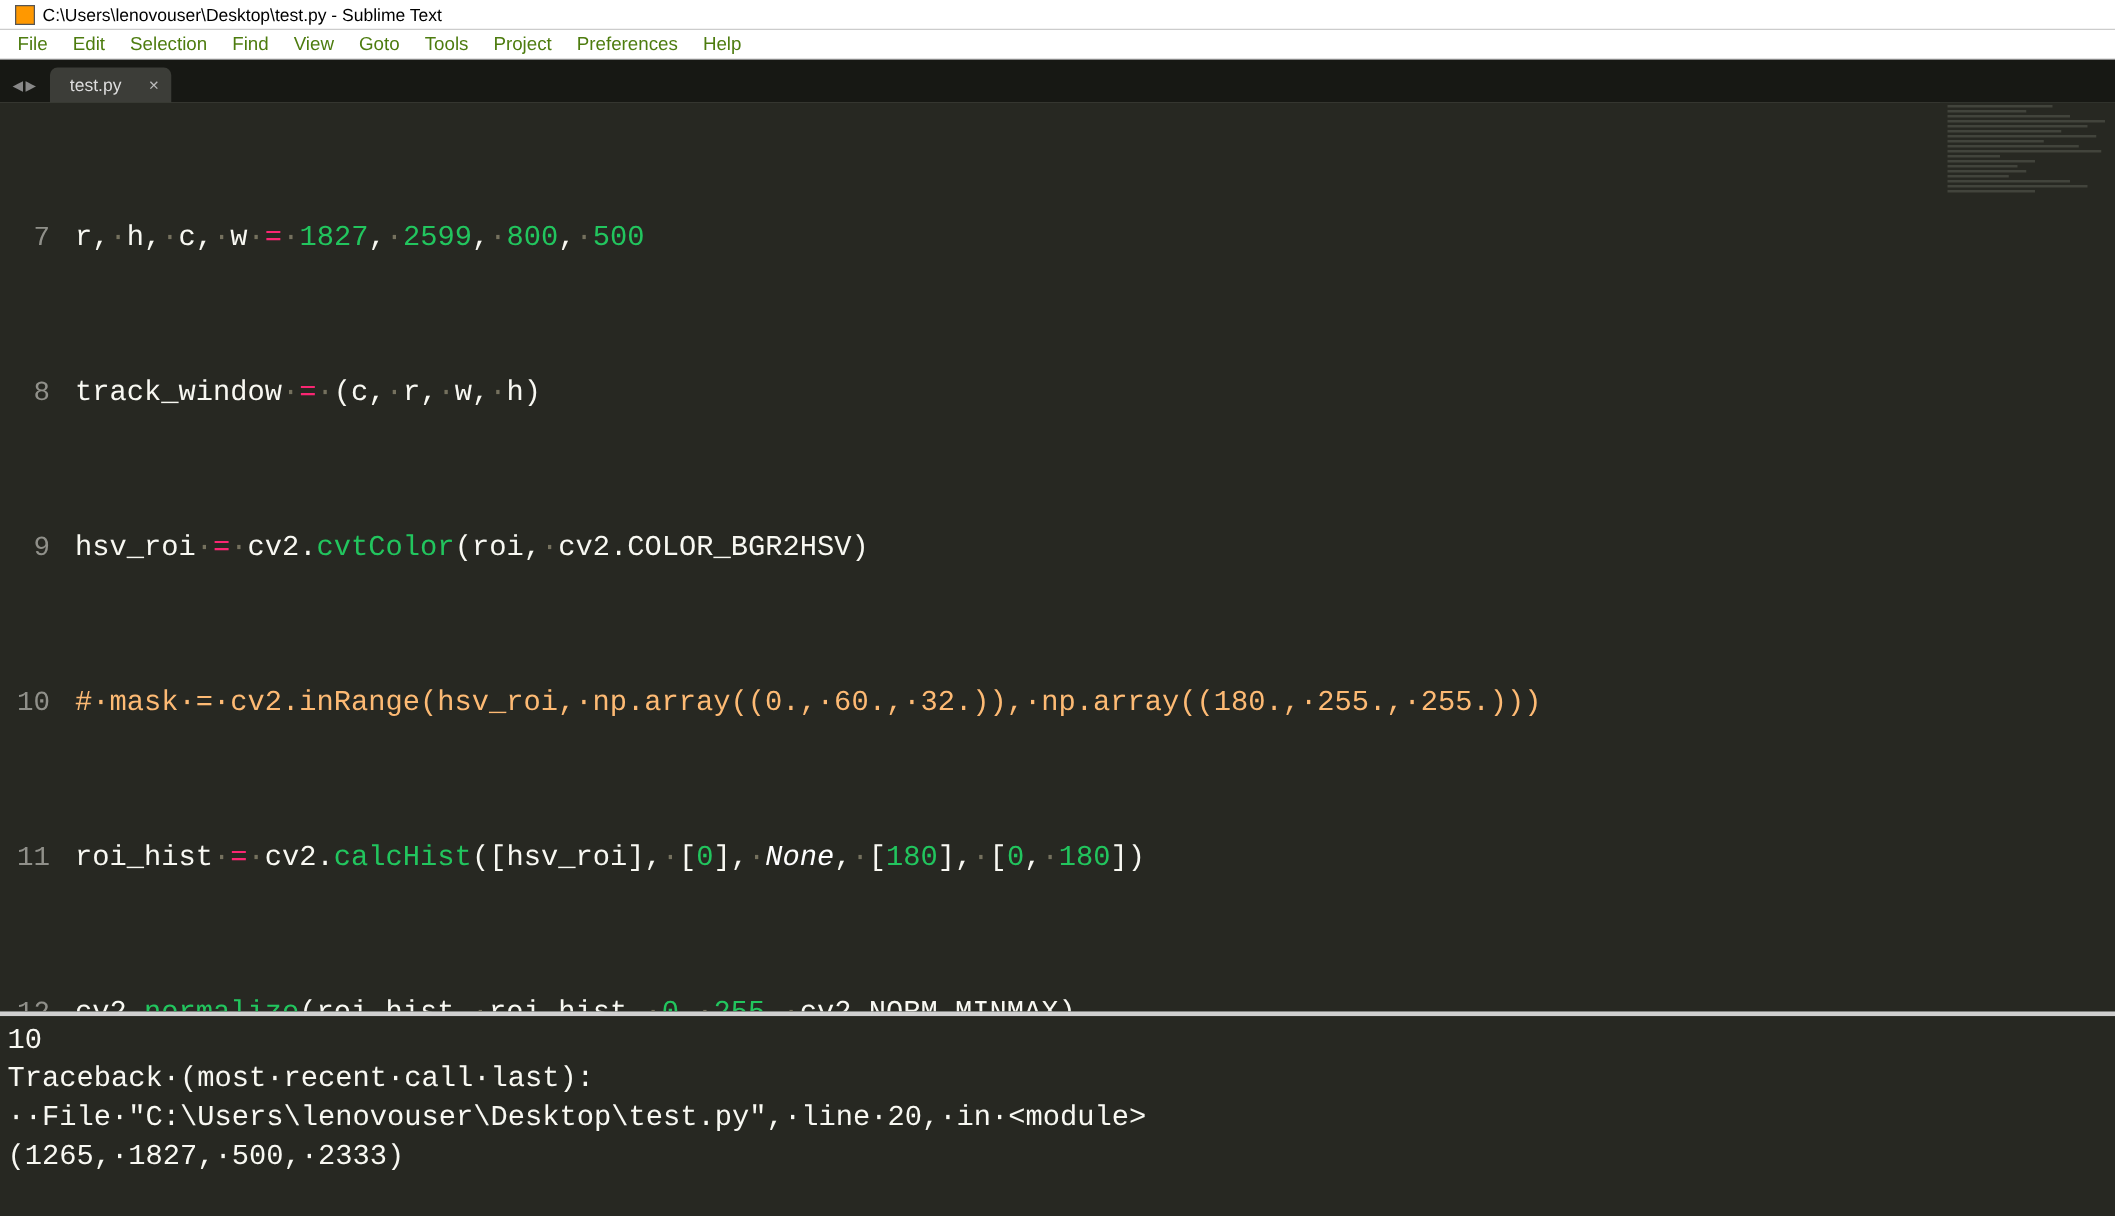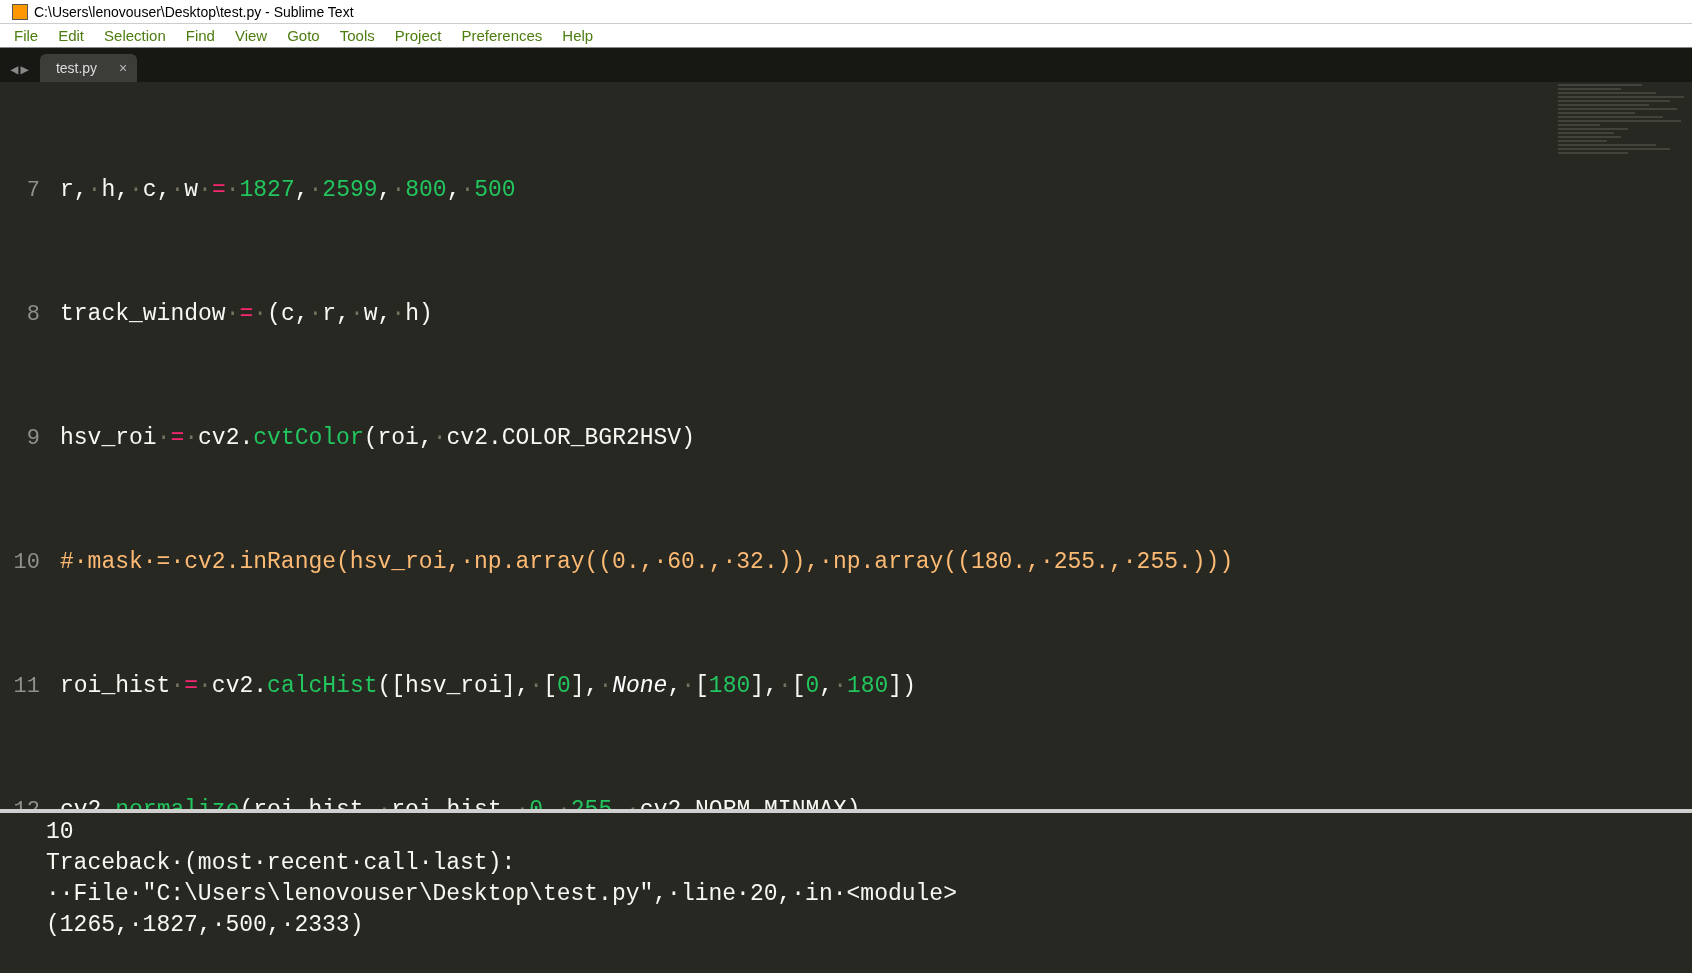--- a/index.html
+++ b/index.html
@@ -144,21 +144,20 @@
 }
 .console {
   background: #272822;
   color: #f8f8f2;
   font-size: 23px;
   line-height: 31px;
   padding: 4px 6px 6px 6px;
   white-space: pre;
   height: 160px;
   overflow: hidden;
-  margin-left: 40px;
 }
 </style>
 </head>
 <body>
 
 <div class="titlebar">
   <span class="app-icon"></span>
   <span>C:\Users\lenovouser\Desktop\test.py - Sublime Text</span>
 </div>
 

